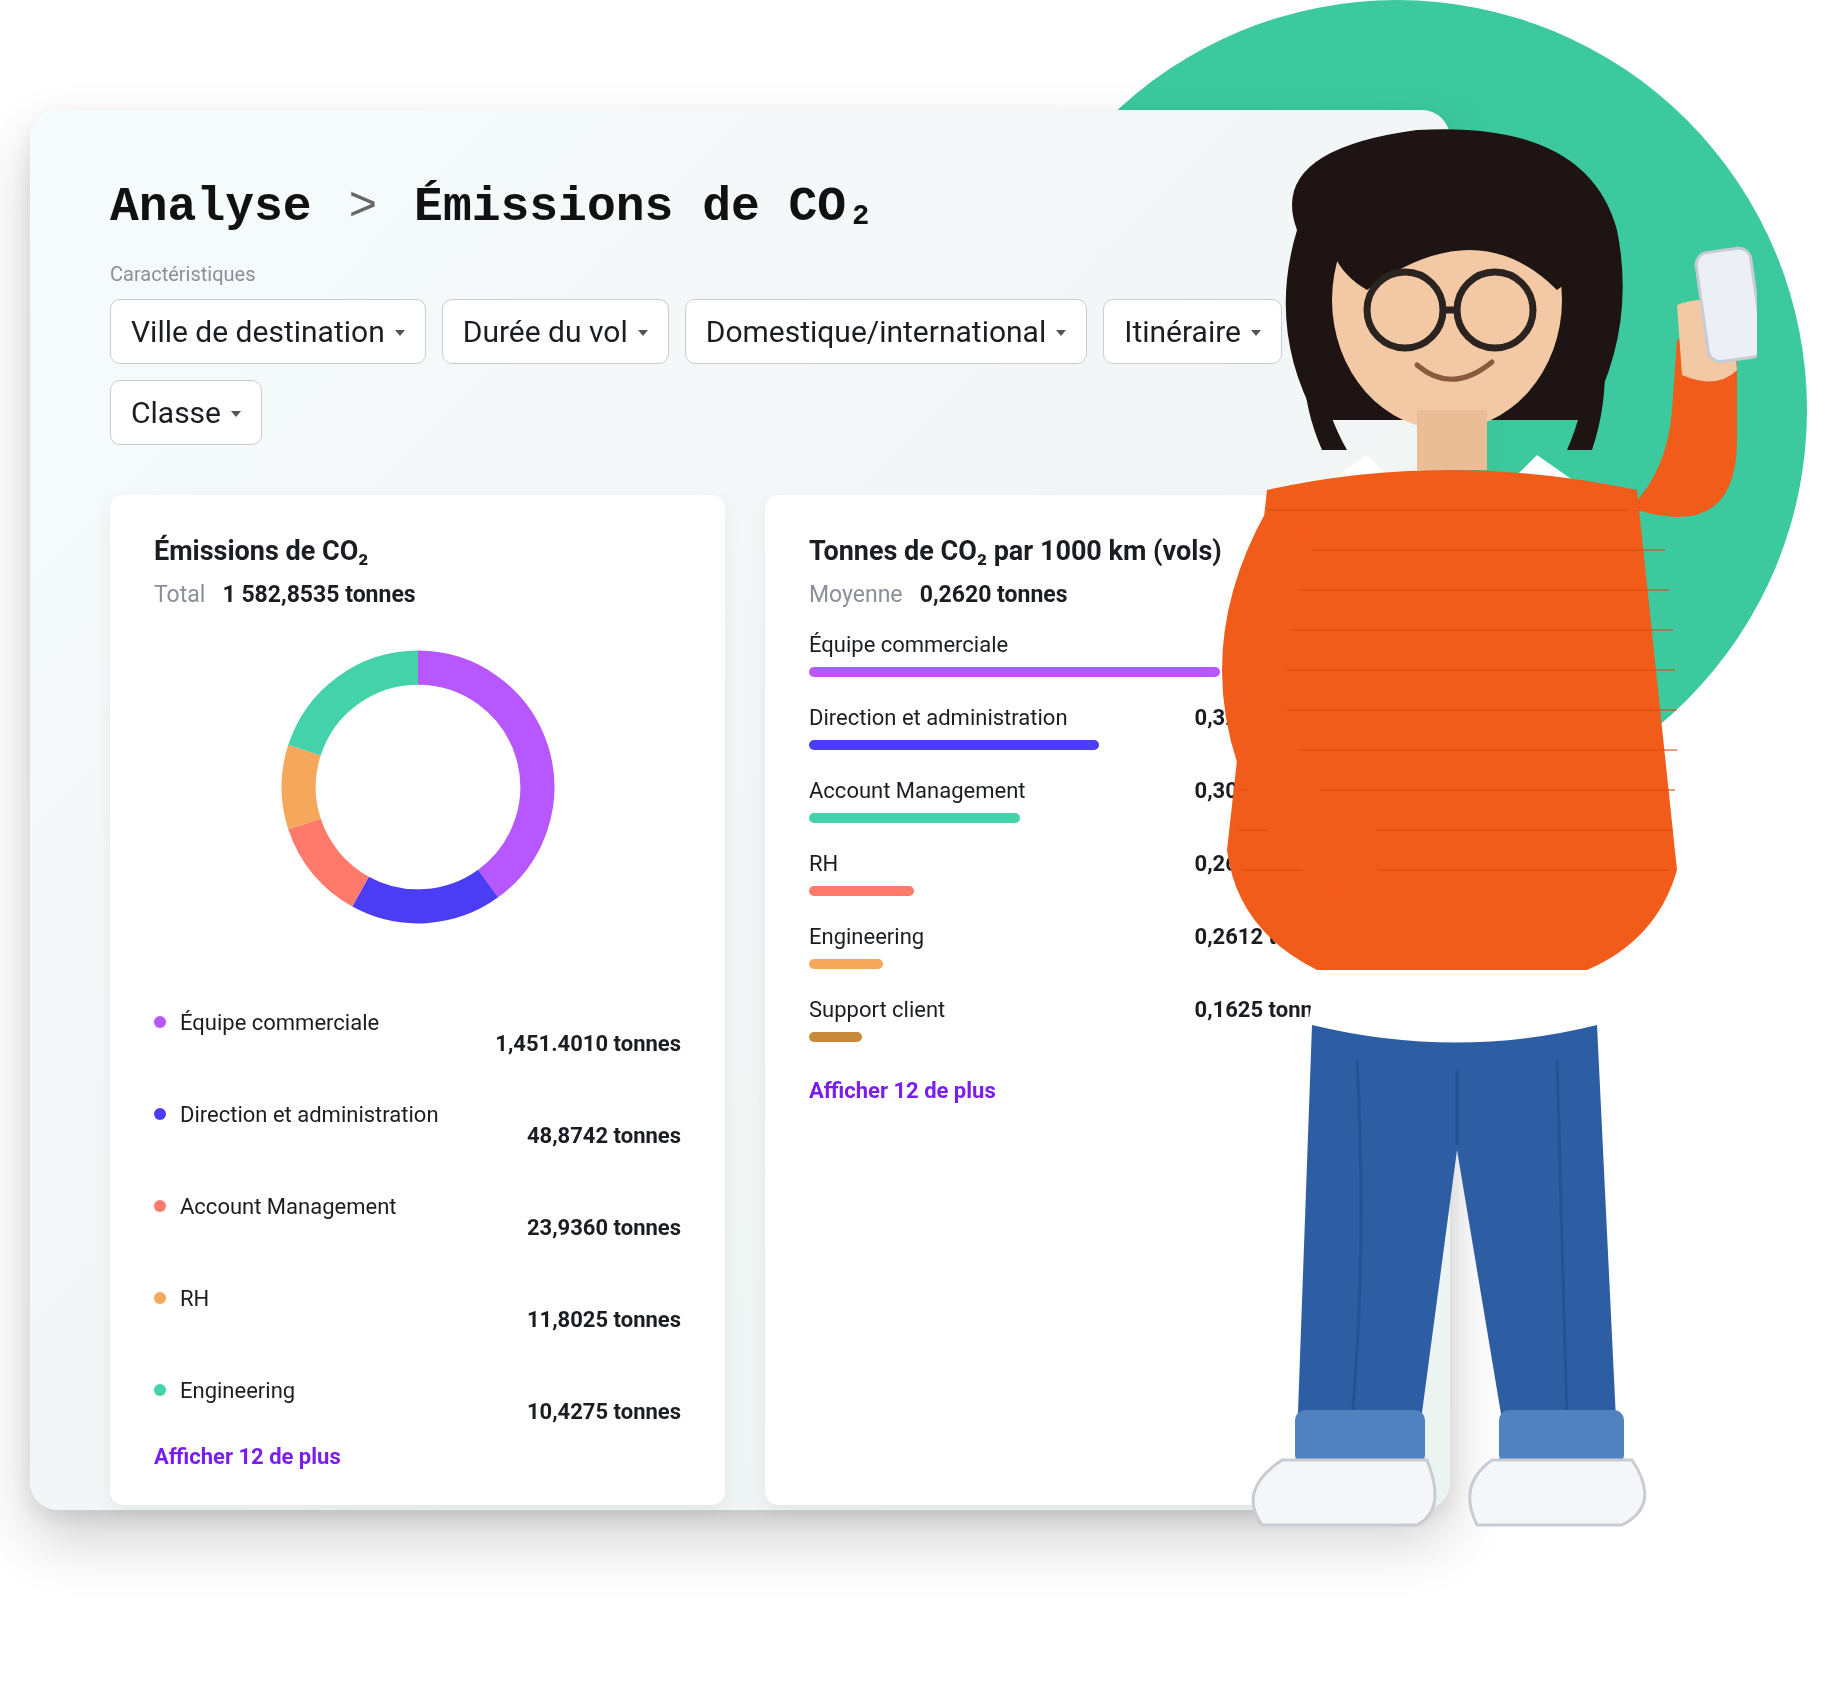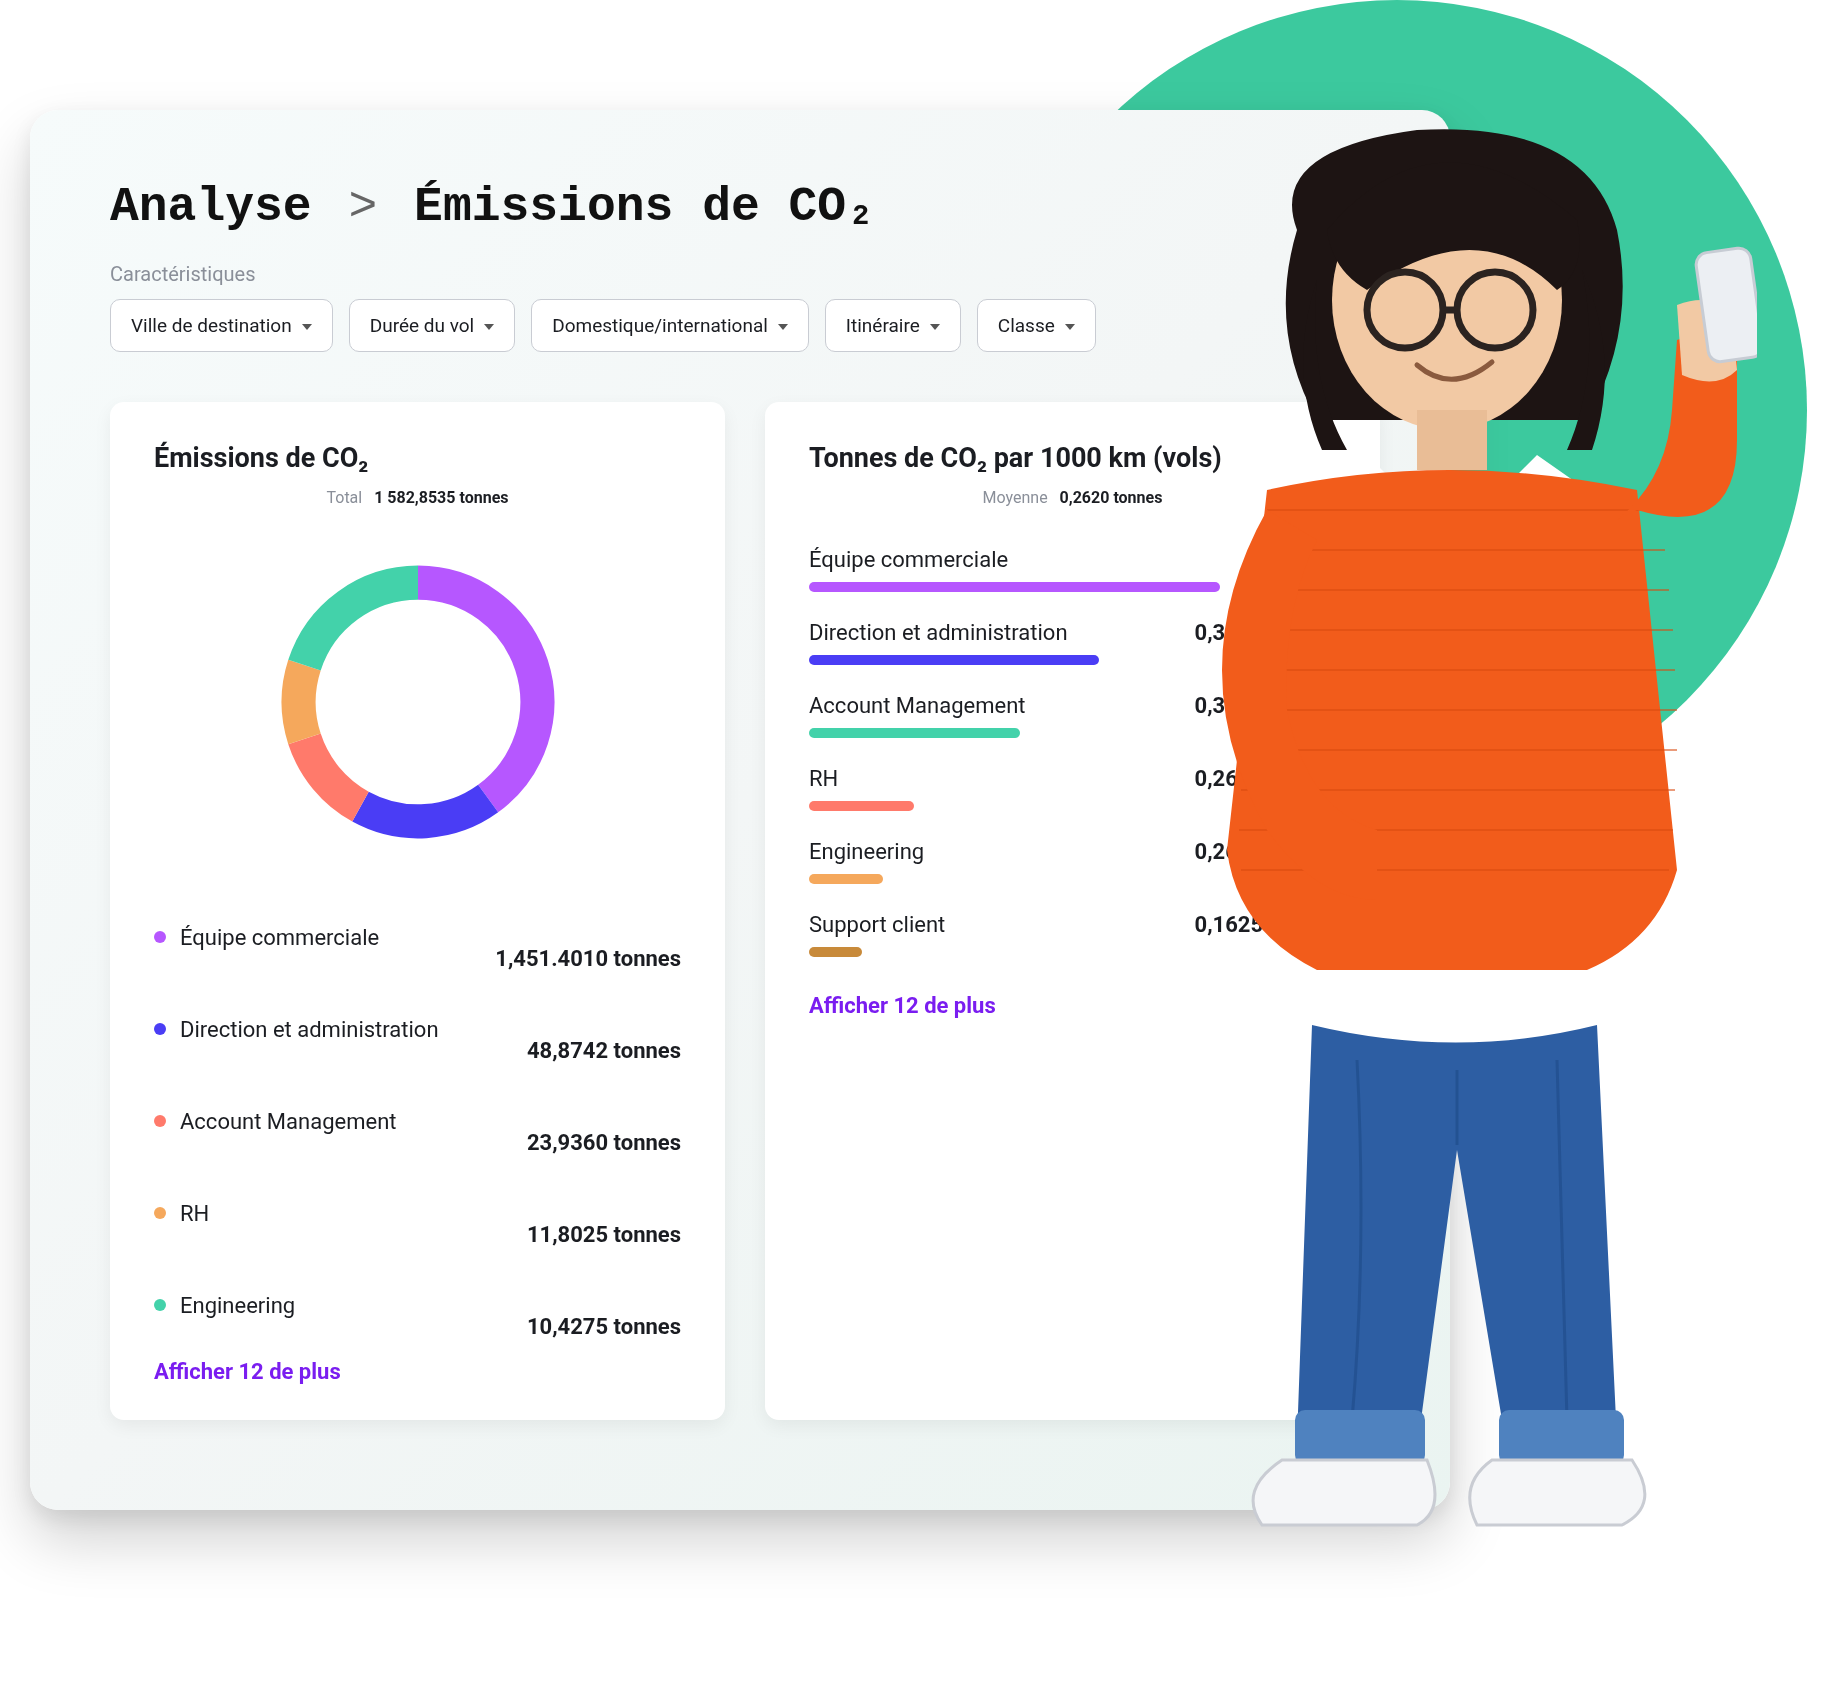--- a/index.html
+++ b/index.html
@@ -51,21 +51,21 @@
     margin-bottom: 50px;
   }
   .filter-chip {
     display: inline-flex;
     align-items: center;
     gap: 10px;
     border: 1.5px solid #c9ccd3;
     background: #fff;
     border-radius: 10px;
     padding: 14px 20px;
-    font-size: 19px;
+    font-size: 30px;
     color: #1b1d22;
     cursor: pointer;
   }
   .filter-chip .caret {
     width: 0; height: 0;
     border-left: 5px solid transparent;
     border-right: 5px solid transparent;
     border-top: 6px solid #555;
     margin-top: 2px;
   }
@@ -81,24 +81,23 @@
     flex: 1;
     min-width: 0;
   }
   .card-title {
     font-size: 27px;
     font-weight: 700;
     color: #1b1d22;
     margin-bottom: 14px;
   }
   .card-subtitle {
-    font-size: 16px;
+    font-size: 23px;
     color: #8a8f99;
-    margin-bottom: 40px;
-    text-align: center;
+    margin-bottom: 24px;
   }
   .card-subtitle .strong {
     font-weight: 700;
     color: #1b1d22;
   }
   .donut-wrap {
     display: flex;
     justify-content: center;
     margin: 10px 0 34px 0;
   }

